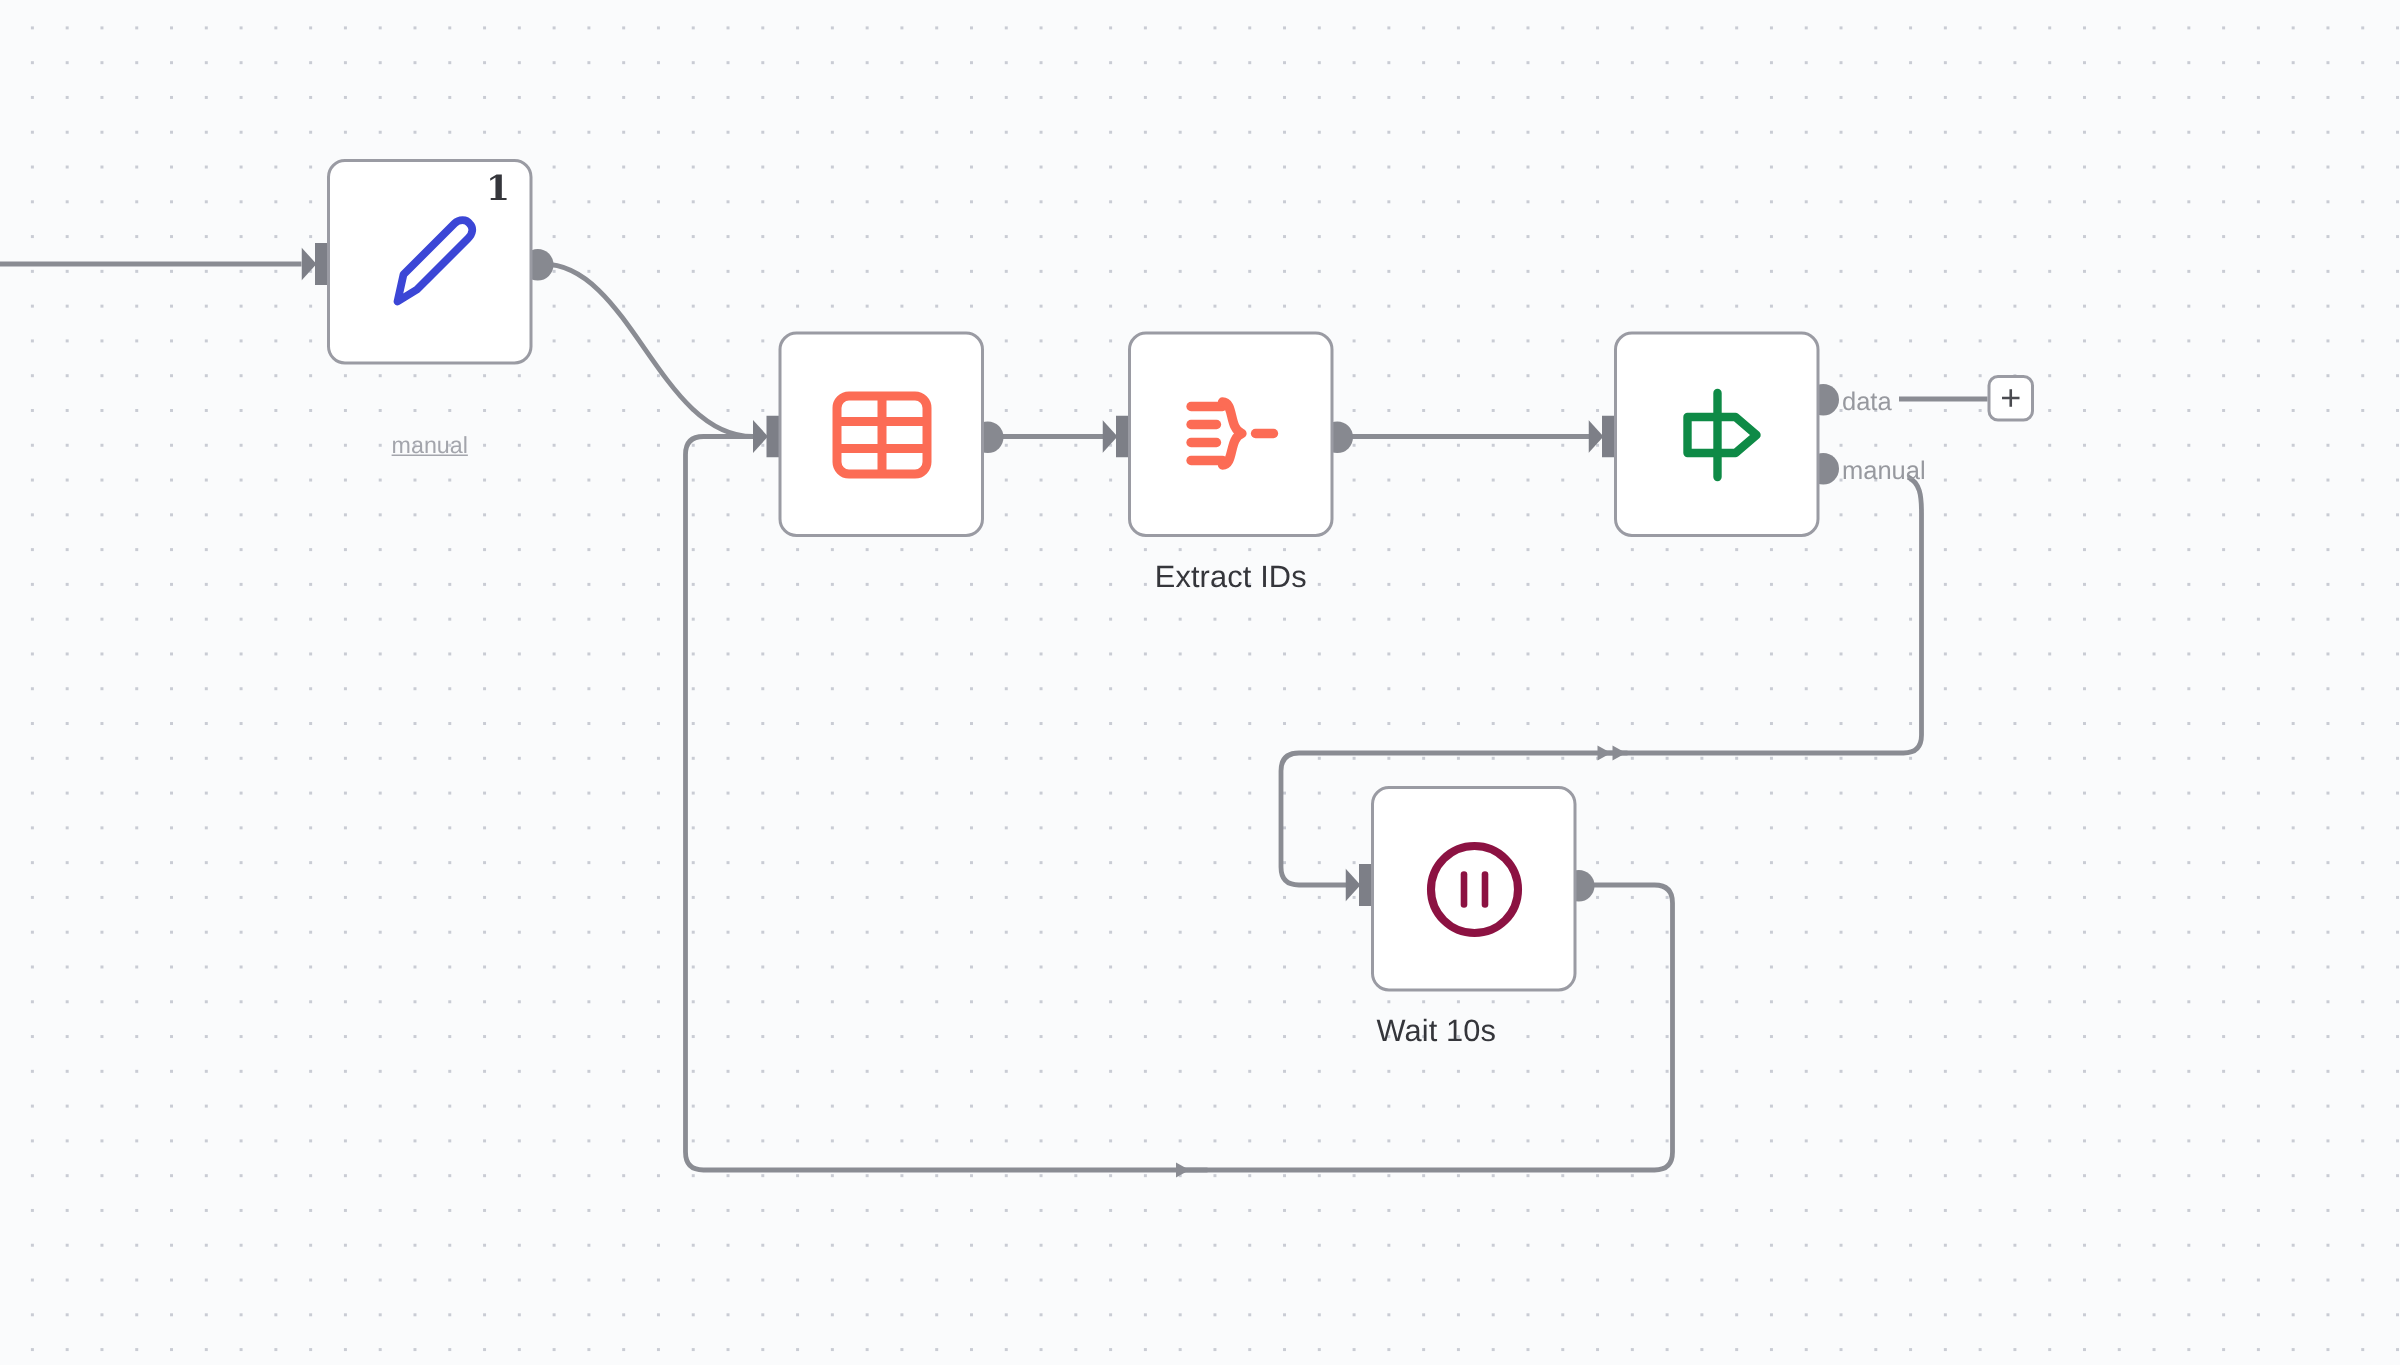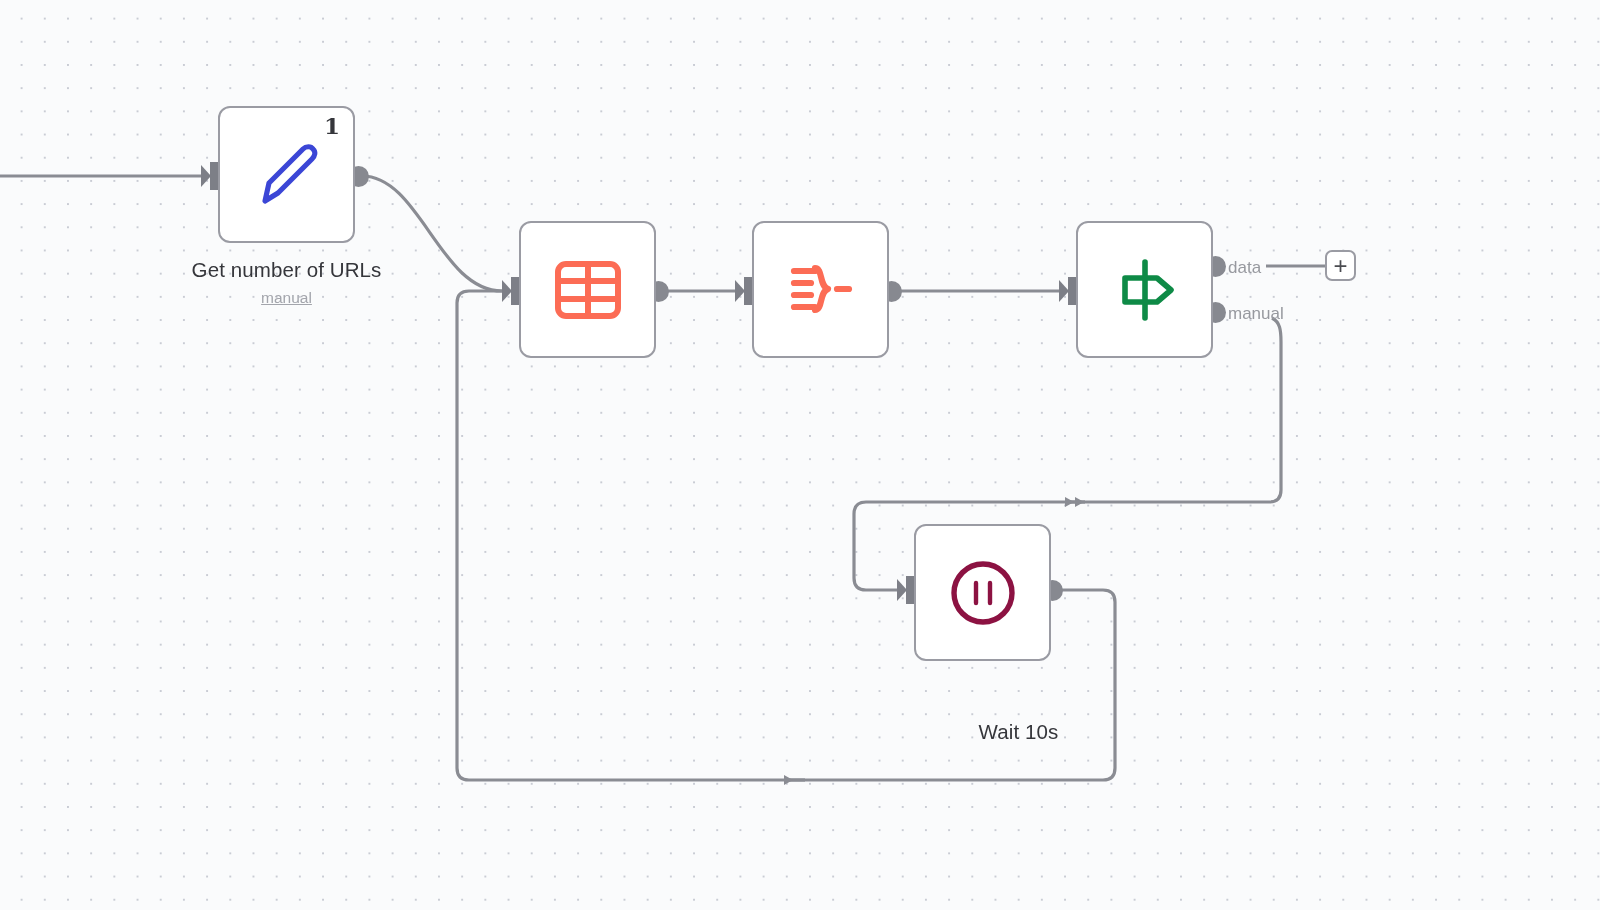--- a/index.html
+++ b/index.html
@@ -170,21 +170,20 @@
     <rect x="9" y="0" width="9" height="28" fill="#7d7f87"></rect>
   </svg>
   <div class="endpoint-dot" style="left:1042px;top:580px;"></div>
 
   <div class="node" style="left:218px;top:106px;">
     <div class="node-badge">1</div>
     <svg class="icon-svg" width="72" height="72" viewBox="0 0 72 72">
       <path d="M 14 62 L 18 44 L 52 10 C 55 7, 60 7, 62 10 C 65 13, 64 17, 61 20 L 27 54 Z" fill="none" stroke="#3b46d6" stroke-width="5.2" stroke-linejoin="round" stroke-linecap="round"></path>
     </svg>
   </div>
-  <div class="node-label" style="left:141px;top:255px;width:291px;">Get number of URLs</div>
   <div class="node-sublabel" style="left:141px;top:288px;width:291px;">manual</div>
 
   <div class="node" style="left:519px;top:221px;">
     <svg class="icon-svg" width="70" height="70" viewBox="0 0 70 70">
       <rect x="5" y="9" width="60" height="52" rx="8" ry="8" fill="none" stroke="#fc6c55" stroke-width="6"></rect>
       <line x1="5" y1="26" x2="65" y2="26" stroke="#fc6c55" stroke-width="6"></line>
       <line x1="5" y1="44" x2="65" y2="44" stroke="#fc6c55" stroke-width="6"></line>
       <line x1="35" y1="9" x2="35" y2="61" stroke="#fc6c55" stroke-width="6"></line>
     </svg>
   </div>
@@ -194,34 +193,35 @@
       <g stroke="#fc6c55" stroke-width="6.2" stroke-linecap="round" fill="none">
         <line x1="9" y1="17" x2="30" y2="17"></line>
         <line x1="9" y1="29" x2="26" y2="29"></line>
         <line x1="9" y1="41" x2="26" y2="41"></line>
         <line x1="9" y1="53" x2="30" y2="53"></line>
       </g>
       <path d="M 30 14 C 38 14, 34 32, 43 35 C 34 38, 38 56, 30 56" fill="none" stroke="#fc6c55" stroke-width="6.2" stroke-linecap="round" stroke-linejoin="round"></path>
       <line x1="52" y1="35" x2="64" y2="35" stroke="#fc6c55" stroke-width="6.2" stroke-linecap="round"></line>
     </svg>
   </div>
+  <div class="node-label" style="left:675px;top:370px;width:291px;">Extract IDs</div>
 
   <div class="node" style="left:1076px;top:221px;">
     <svg class="icon-svg" width="72" height="72" viewBox="0 0 72 72">
       <line x1="36" y1="8" x2="36" y2="64" stroke="#0e8a46" stroke-width="5.6" stroke-linecap="round"></line>
       <path d="M 16 24 L 48 24 L 62 36 L 48 48 L 16 48 Z" fill="none" stroke="#0e8a46" stroke-width="5.6" stroke-linejoin="round" stroke-linecap="round"></path>
     </svg>
   </div>
 
   <div class="node" style="left:914px;top:524px;">
     <svg class="icon-svg" width="70" height="70" viewBox="0 0 70 70">
       <circle cx="35" cy="35" r="29" fill="none" stroke="#8c1242" stroke-width="5.4"></circle>
       <line x1="28" y1="25" x2="28" y2="45" stroke="#8c1242" stroke-width="4.4" stroke-linecap="round"></line>
       <line x1="42" y1="25" x2="42" y2="45" stroke="#8c1242" stroke-width="4.4" stroke-linecap="round"></line>
     </svg>
   </div>
-  <div class="node-label" style="left:873px;top:673px;width:291px;margin-top:44px;">Wait 10s</div>
+  <div class="node-label" style="left:812px;top:673px;width:291px;">Wait 10s</div>
 
   <div class="plus-btn" style="left:1325px;top:250px;">
     <span>+</span>
   </div>
 
 </div>
 
 </body></html>

